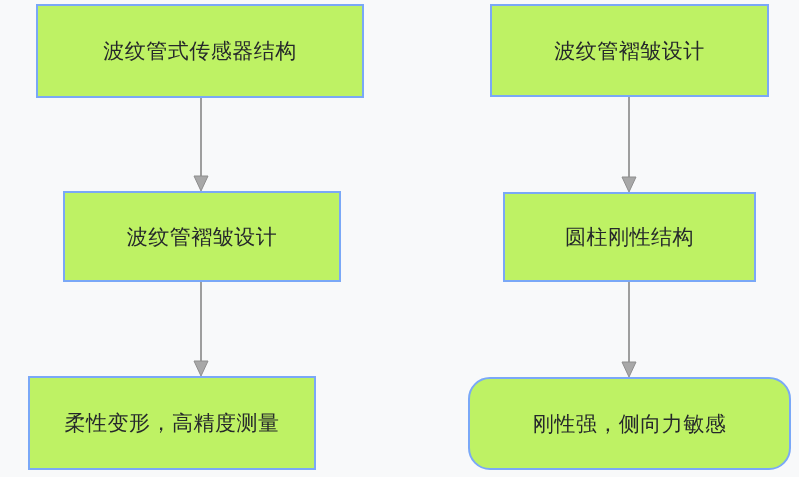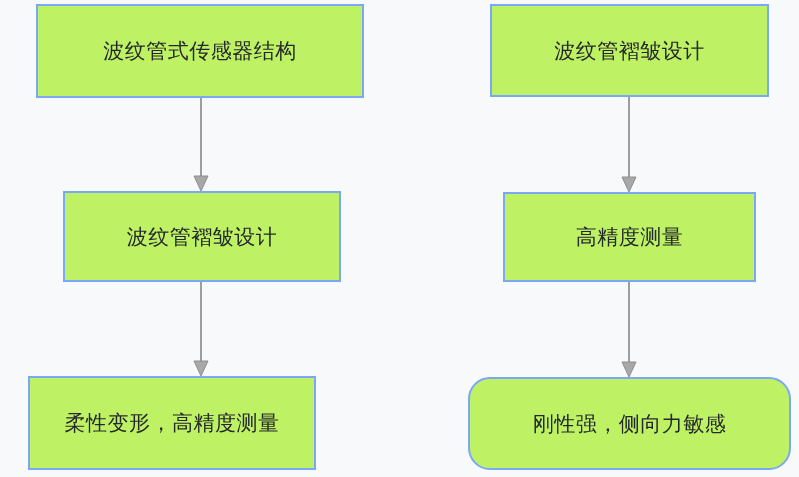--- a/index.html
+++ b/index.html
@@ -94,21 +94,21 @@
   <div class="node" id="node-column-structure">
     <span class="node-label">波纹管褶皱设计</span>
   </div>
 
   <svg class="edge" id="edge-column-1" viewBox="0 0 22 96">
     <line class="edge-line" x1="11" y1="0" x2="11" y2="82"></line>
     <polygon class="edge-head" points="4,80 18,80 11,95"></polygon>
   </svg>
 
   <div class="node" id="node-column-rigid">
-    <span class="node-label">高精度测量</span>
+    <span class="node-label">圆柱刚性结构</span>
   </div>
 
   <svg class="edge" id="edge-column-2" viewBox="0 0 22 96">
     <line class="edge-line" x1="11" y1="0" x2="11" y2="82"></line>
     <polygon class="edge-head" points="4,80 18,80 11,95"></polygon>
   </svg>
 
   <div class="node" id="node-column-outcome">
     <span class="node-label">刚性强，侧向力敏感</span>
   </div>

